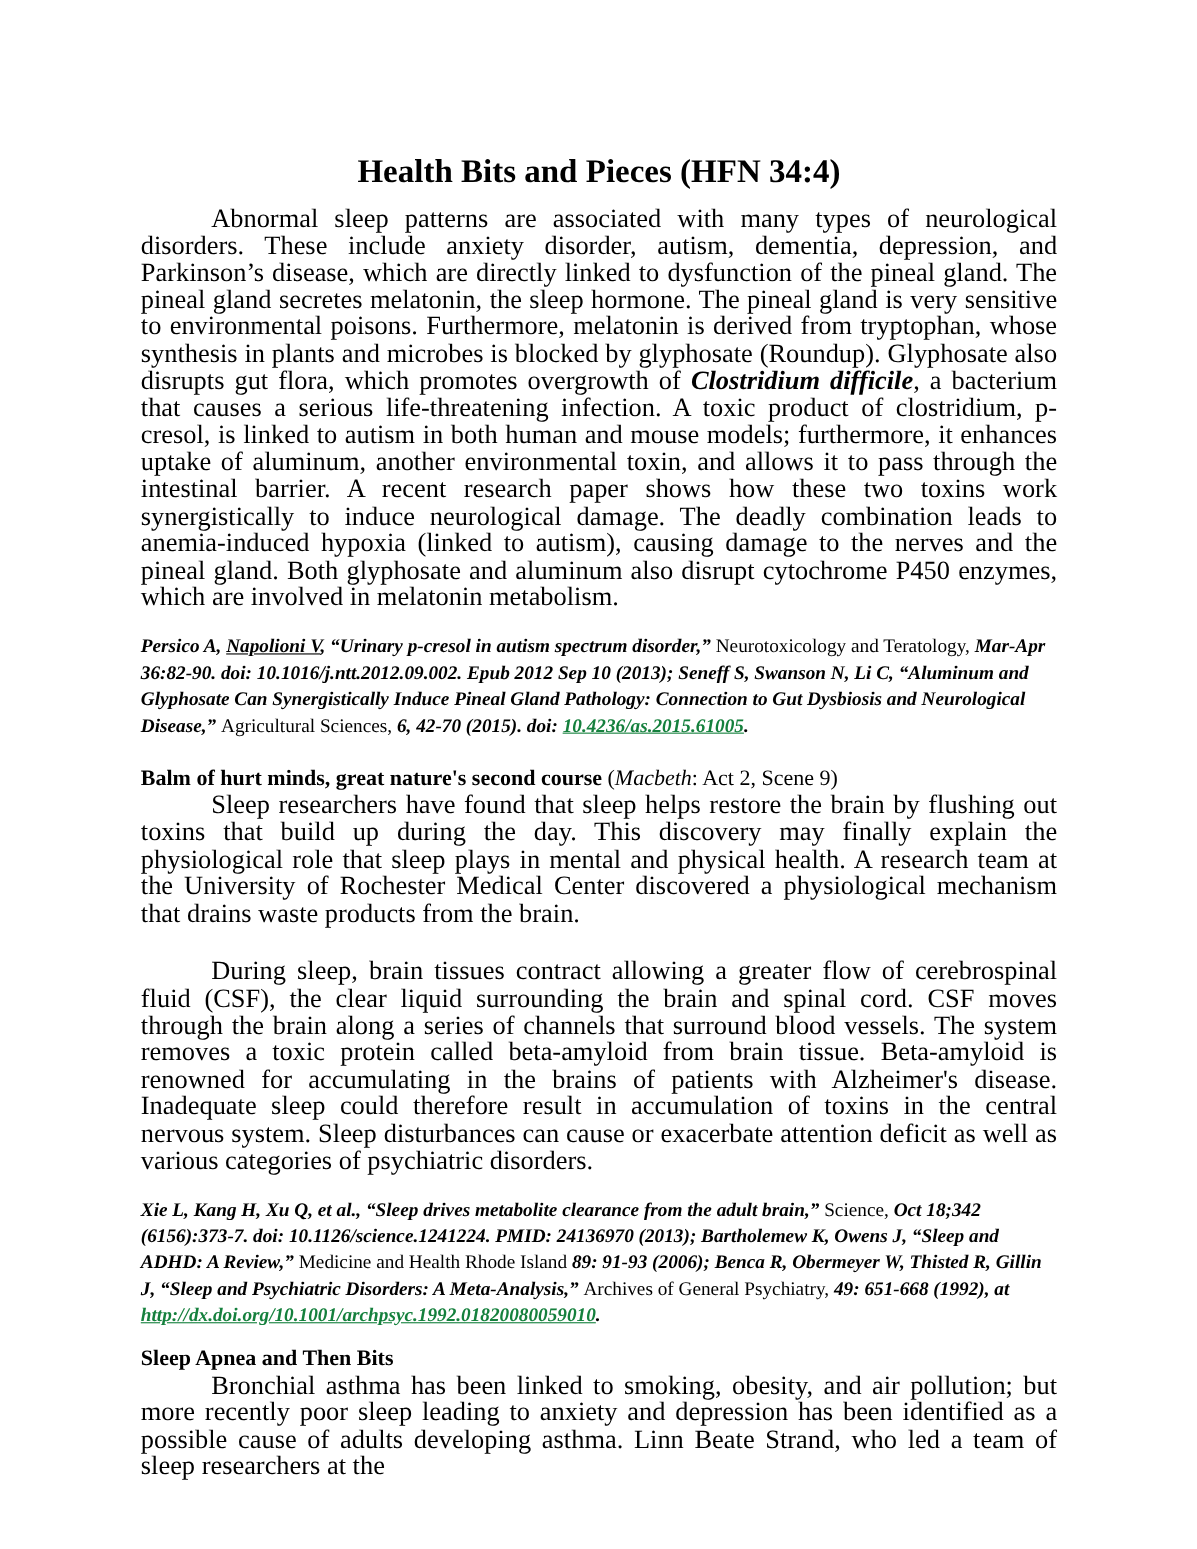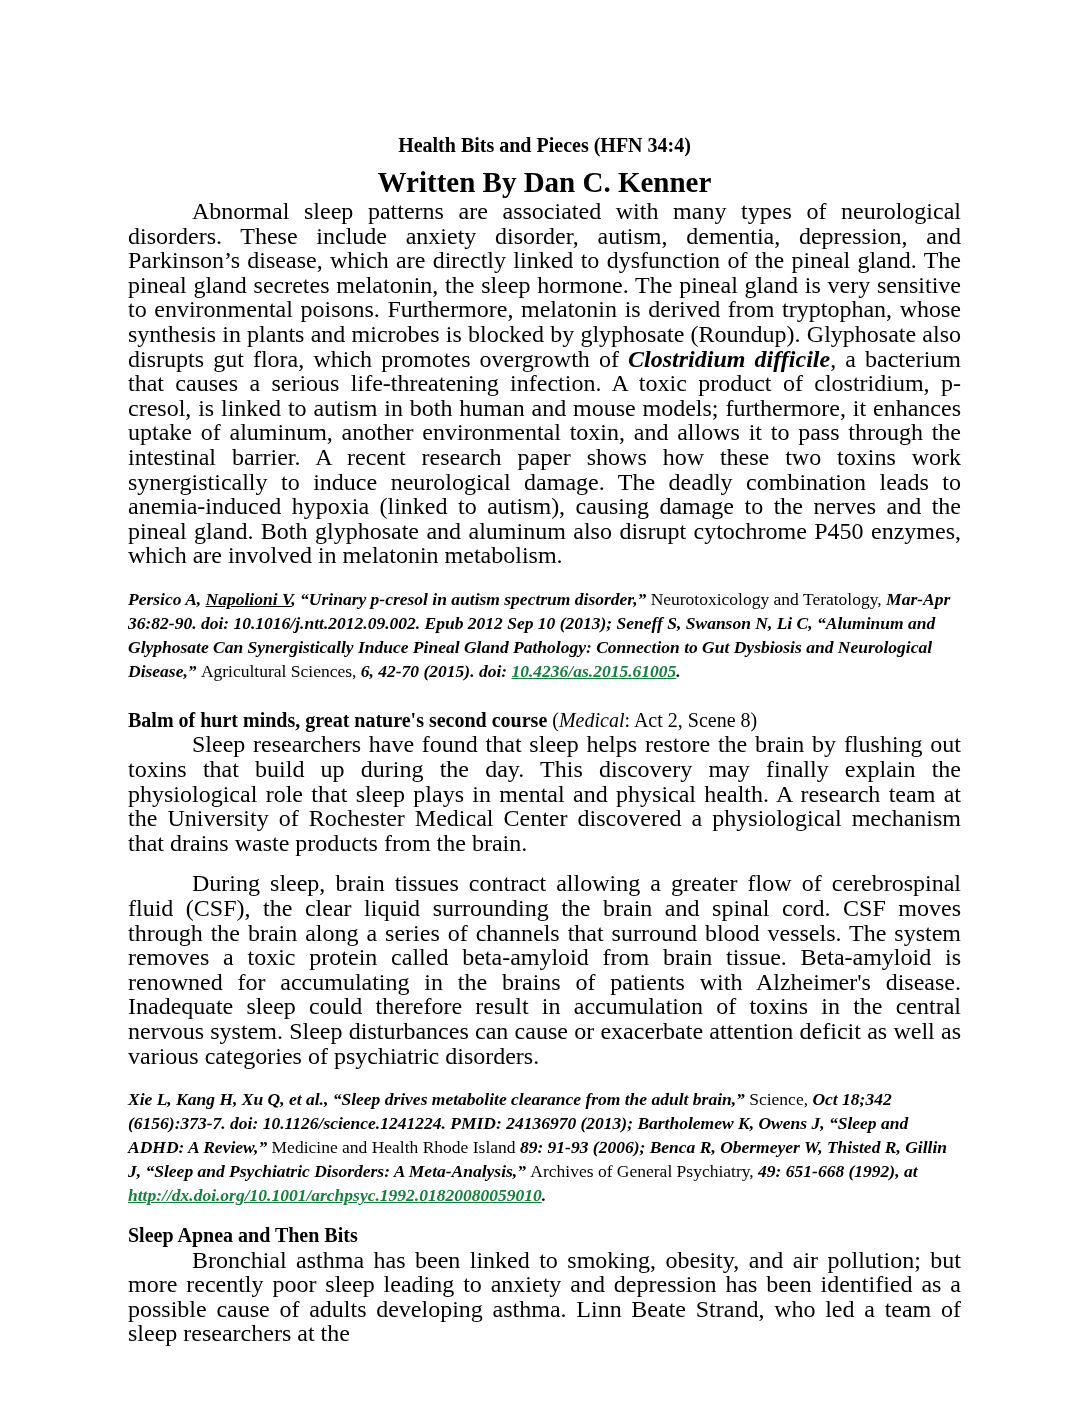--- a/index.html
+++ b/index.html
@@ -11,23 +11,23 @@
   }
   .page {
     box-sizing: border-box;
     width: 1088px; height: 1408px;
     padding: 125px 127px 0 128px;
     overflow: hidden;
   }
   .title {
     text-align: center;
     font-weight: bold;
-    font-size: 20px;
+    font-size: 30px;
     line-height: 26px;
-    margin: 7px;
+    margin: 18px;
   }
   .subtitle {
     text-align: center;
     font-weight: bold;
     font-size: 29px;
     line-height: 34px;
     margin: 0;
   }
   .heading {
     font-weight: bold;
@@ -38,21 +38,21 @@
   .heading.mt-sm { margin-top: 16px; }
   .heading .h-normal { font-weight: normal; }
   .heading .h-italic { font-weight: normal; font-style: italic; }
   p.body {
     font-size: 24px;
     line-height: 24.6px;
     text-align: justify;
     text-indent: 64px;
     margin: 0;
   }
-  p.body.spaced { margin-top: 16px; }
+  p.body.spaced { margin-top: 28px; }
   .bolditalic { font-weight: bold; font-style: italic; }
   .citation {
     font-size: 17.5px;
     line-height: 24px;
     font-weight: bold;
     font-style: italic;
     text-align: left;
     margin: 19px 0 0 0;
   }
   .citation .plain { font-weight: normal; font-style: normal; }
@@ -62,27 +62,26 @@
     text-decoration: underline;
     cursor: pointer;
   }
 </style>
 </head>
 <body>
 
 <div class="page">
 
   <h1 class="title">Health Bits and Pieces (HFN 34:4)</h1>
-  <h2 class="subtitle">Written By Dan C. Kenner</h2>
 
   <p class="body"><span>Abnormal sleep patterns are associated with many types of neurological disorders. These include anxiety disorder, autism, dementia, depression, and Parkinson’s disease, which are directly linked to dysfunction of the pineal gland. The pineal gland secretes melatonin, the sleep hormone. The pineal gland is very sensitive to environmental poisons. Furthermore, melatonin is derived from tryptophan, whose synthesis in plants and microbes is blocked by glyphosate (Roundup). Glyphosate also disrupts gut flora, which promotes overgrowth of </span><span class="bolditalic">Clostridium difficile</span><span>, a bacterium that causes a serious life-threatening infection. A toxic product of clostridium, p-cresol, is linked to autism in both human and mouse models; furthermore, it enhances uptake of aluminum, another environmental toxin, and allows it to pass through the intestinal barrier. A recent research paper shows how these two toxins work synergistically to induce neurological damage. The deadly combination leads to anemia-induced hypoxia (linked to autism), causing damage to the nerves and the pineal gland. Both glyphosate and aluminum also disrupt cytochrome P450 enzymes, which are involved in melatonin metabolism.</span></p>
 
   <p class="citation"><span>Persico A, </span><span class="uline">Napolioni V</span><span>, “Urinary p-cresol in autism spectrum disorder,” </span><span class="plain">Neurotoxicology and Teratology, </span><span>Mar-Apr 36:82-90. doi: 10.1016/j.ntt.2012.09.002. Epub 2012 Sep 10 (2013); Seneff S, Swanson N, Li C, “Aluminum and Glyphosate Can Synergistically Induce Pineal Gland Pathology: Connection to Gut Dysbiosis and Neurological Disease,” </span><span class="plain">Agricultural Sciences, </span><span>6, 42-70 (2015). doi: </span><a class="link">10.4236/as.2015.61005</a><span>.</span></p>
 
-  <h3 class="heading"><span>Balm of hurt minds, great nature's second course </span><span class="h-normal">(</span><span class="h-italic">Medical</span><span class="h-normal">: Act 2, Scene 8)</span></h3>
+  <h3 class="heading"><span>Balm of hurt minds, great nature's second course </span><span class="h-normal">(</span><span class="h-italic">Macbeth</span><span class="h-normal">: Act 2, Scene 9)</span></h3>
   <p class="body">Sleep researchers have found that sleep helps restore the brain by flushing out toxins that build up during the day. This discovery may finally explain the physiological role that sleep plays in mental and physical health. A research team at the University of Rochester Medical Center discovered a physiological mechanism that drains waste products from the brain.</p>
   <p class="body spaced">During sleep, brain tissues contract allowing a greater flow of cerebrospinal fluid (CSF), the clear liquid surrounding the brain and spinal cord. CSF moves through the brain along a series of channels that surround blood vessels. The system removes a toxic protein called beta-amyloid from brain tissue. Beta-amyloid is renowned for accumulating in the brains of patients with Alzheimer's disease. Inadequate sleep could therefore result in accumulation of toxins in the central nervous system. Sleep disturbances can cause or exacerbate attention deficit as well as various categories of psychiatric disorders.</p>
 
   <p class="citation"><span>Xie L, Kang H, Xu Q, et al., “Sleep drives metabolite clearance from the adult brain,” </span><span class="plain">Science, </span><span>Oct 18;342 (6156):373-7. doi: 10.1126/science.1241224. PMID: 24136970 (2013); Bartholemew K, Owens J, “Sleep and ADHD: A Review,” </span><span class="plain">Medicine and Health Rhode Island </span><span>89: 91-93 (2006); Benca R, Obermeyer W, Thisted R, Gillin J, “Sleep and Psychiatric Disorders: A Meta-Analysis,” </span><span class="plain">Archives of General Psychiatry, </span><span>49: 651-668 (1992), at </span><a class="link">http://dx.doi.org/10.1001/archpsyc.1992.01820080059010</a><span>.</span></p>
 
   <h3 class="heading mt-sm">Sleep Apnea and Then Bits</h3>
   <p class="body">Bronchial asthma has been linked to smoking, obesity, and air pollution; but more recently poor sleep leading to anxiety and depression has been identified as a possible cause of adults developing asthma. Linn Beate Strand, who led a team of sleep researchers at the</p>
 
 </div>
 

